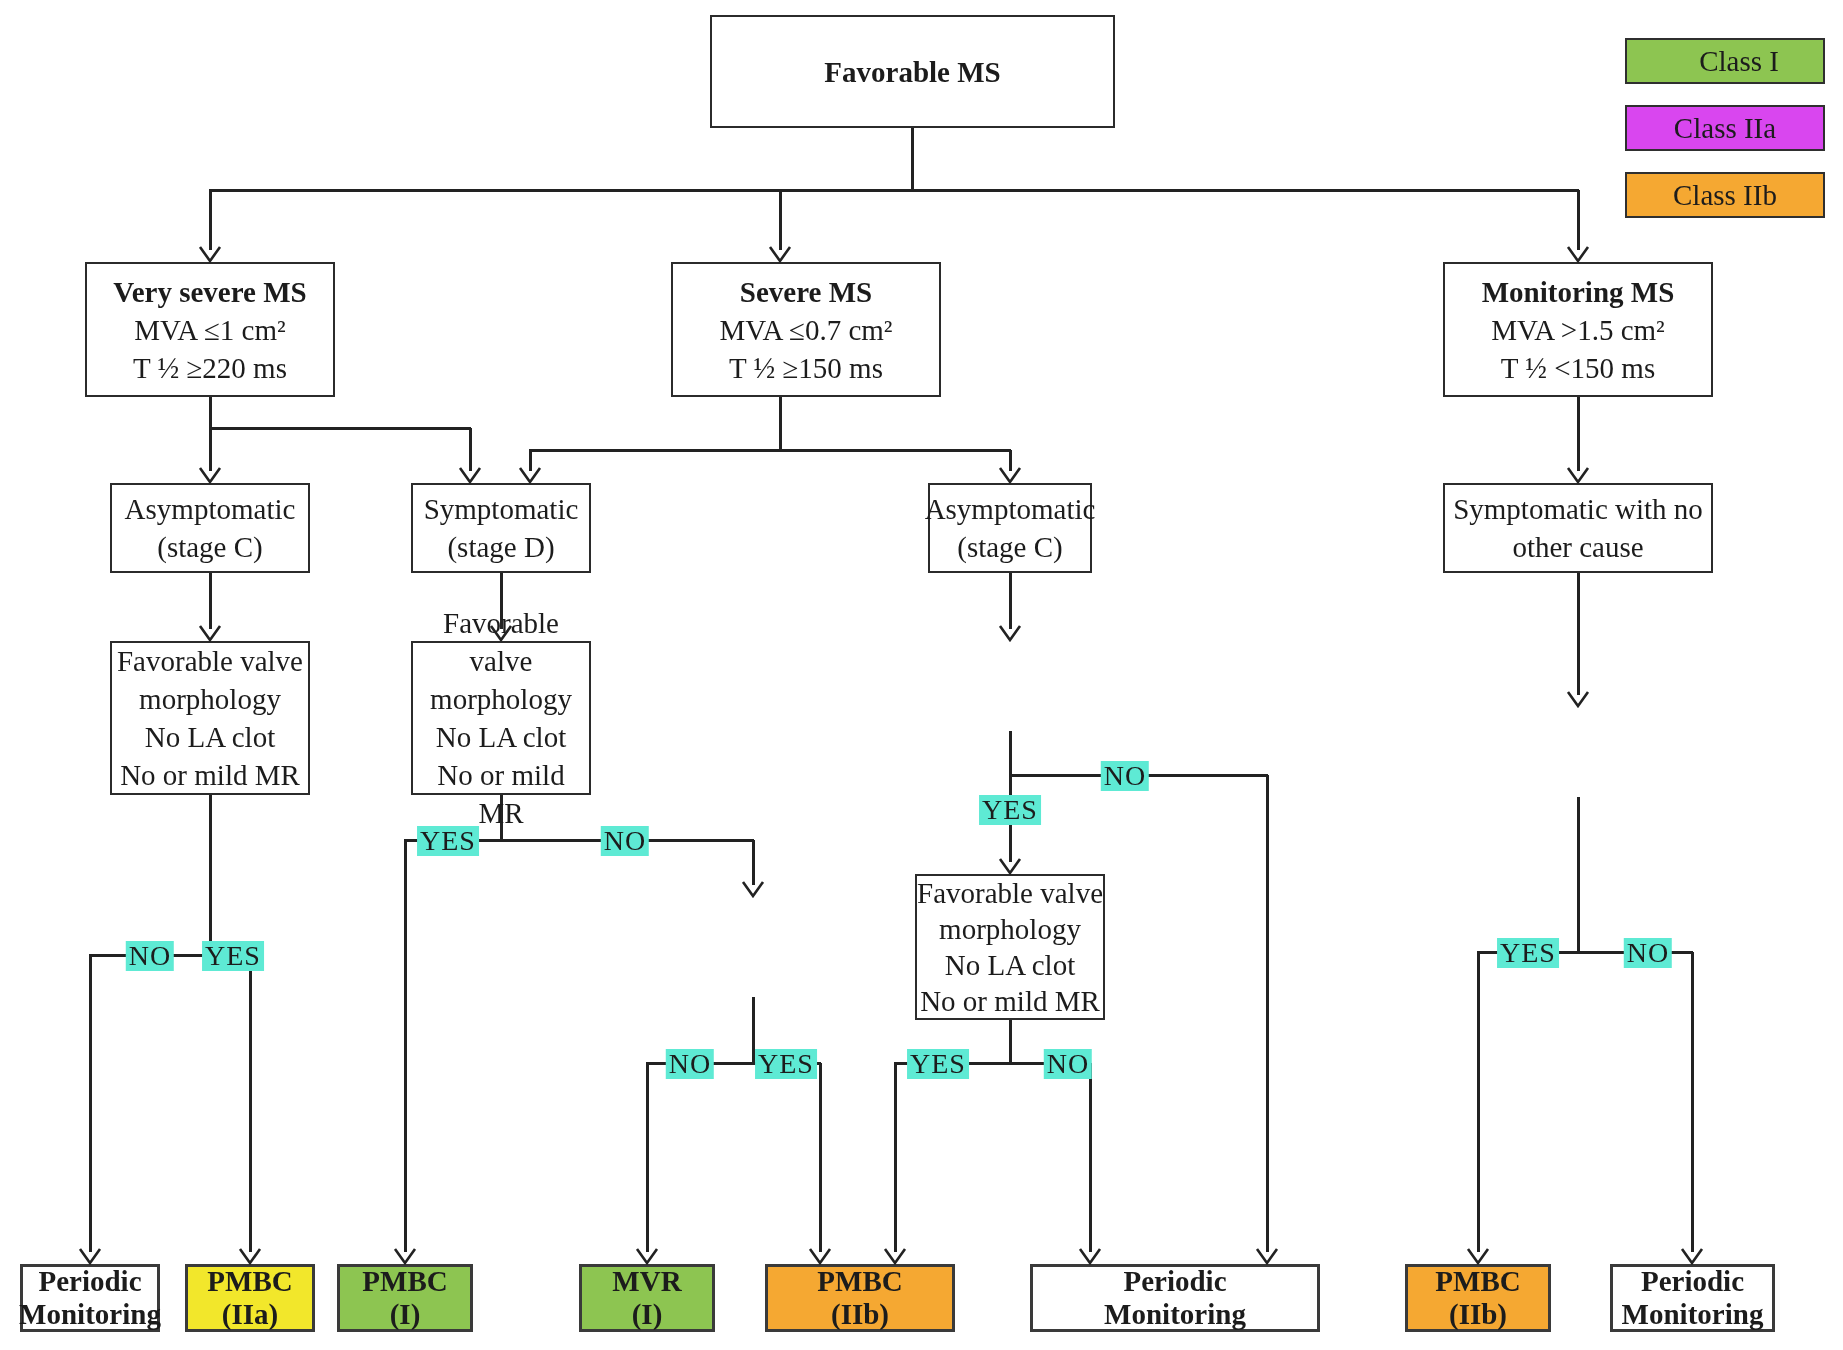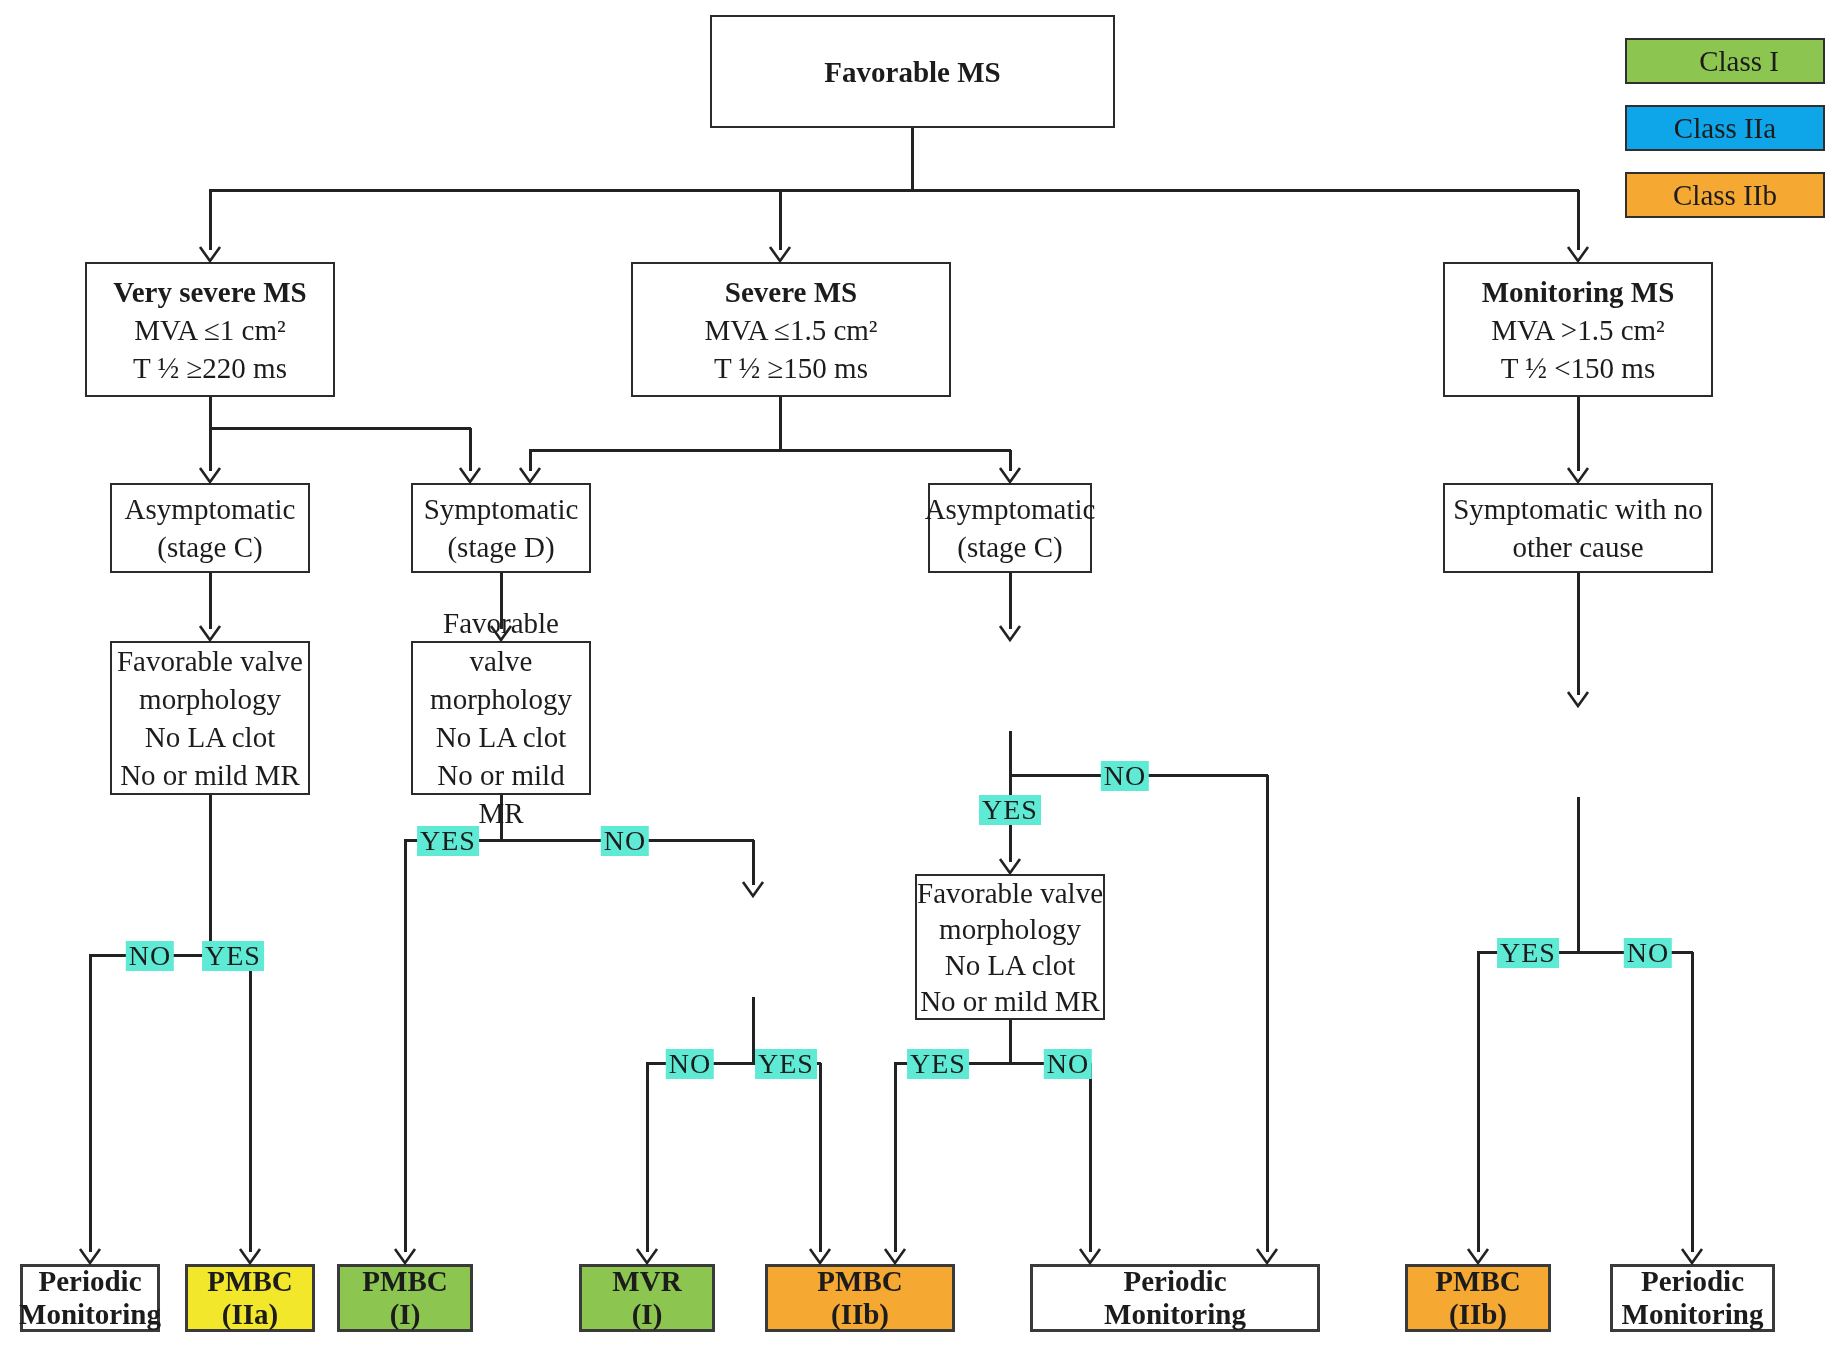--- a/index.html
+++ b/index.html
@@ -74,35 +74,35 @@
     <div class="line" style="left: 209px; top: 190px; width: 2.5px; height: 60px;"></div>
     <div class="line" style="left: 911px; top: 128px; width: 2.5px; height: 64px;"></div>
 
   <div class="node" style="left:710px;top:15px;width:405px;height:113px">
     <div class="b">Favorable MS</div>
   </div>
 
   <div class="legendbox" style="left: 1625px; top: 38px; background-color: rgb(141, 197, 81); padding-left: 28px;">
     <span>Class I</span>
   </div>
-  <div class="legendbox" style="left: 1625px; top: 105px; background-color: #0ea5e9;">
+  <div class="legendbox" style="left: 1625px; top: 105px; background-color: #d946ef;">
     <span>Class IIa</span>
   </div>
   <div class="legendbox" style="left: 1625px; top: 172px; background-color: rgb(245, 168, 50);">
     <span>Class IIb</span>
   </div>
 
   <div class="node" style="left:85px;top:262px;width:250px;height:135px">
     <div class="b">Very severe MS</div>
     <div>MVA ≤1 cm²</div>
     <div>T ½ ≥220 ms</div>
   </div>
-  <div class="node" style="left:631px;top:262px;width:320px;height:135px">
+  <div class="node" style="left:671px;top:262px;width:270px;height:135px">
     <div class="b">Severe MS</div>
-    <div>MVA ≤1.5 cm²</div>
+    <div>MVA ≤0.7 cm²</div>
     <div>T ½ ≥150 ms</div>
   </div>
   <div class="node" style="left:1443px;top:262px;width:270px;height:135px">
     <div class="b">Monitoring MS</div>
     <div>MVA &gt;1.5 cm²</div>
     <div>T ½ &lt;150 ms</div>
   </div>
 
   <div class="node" style="left:110px;top:483px;width:200px;height:90px">
     <div>Asymptomatic</div>

